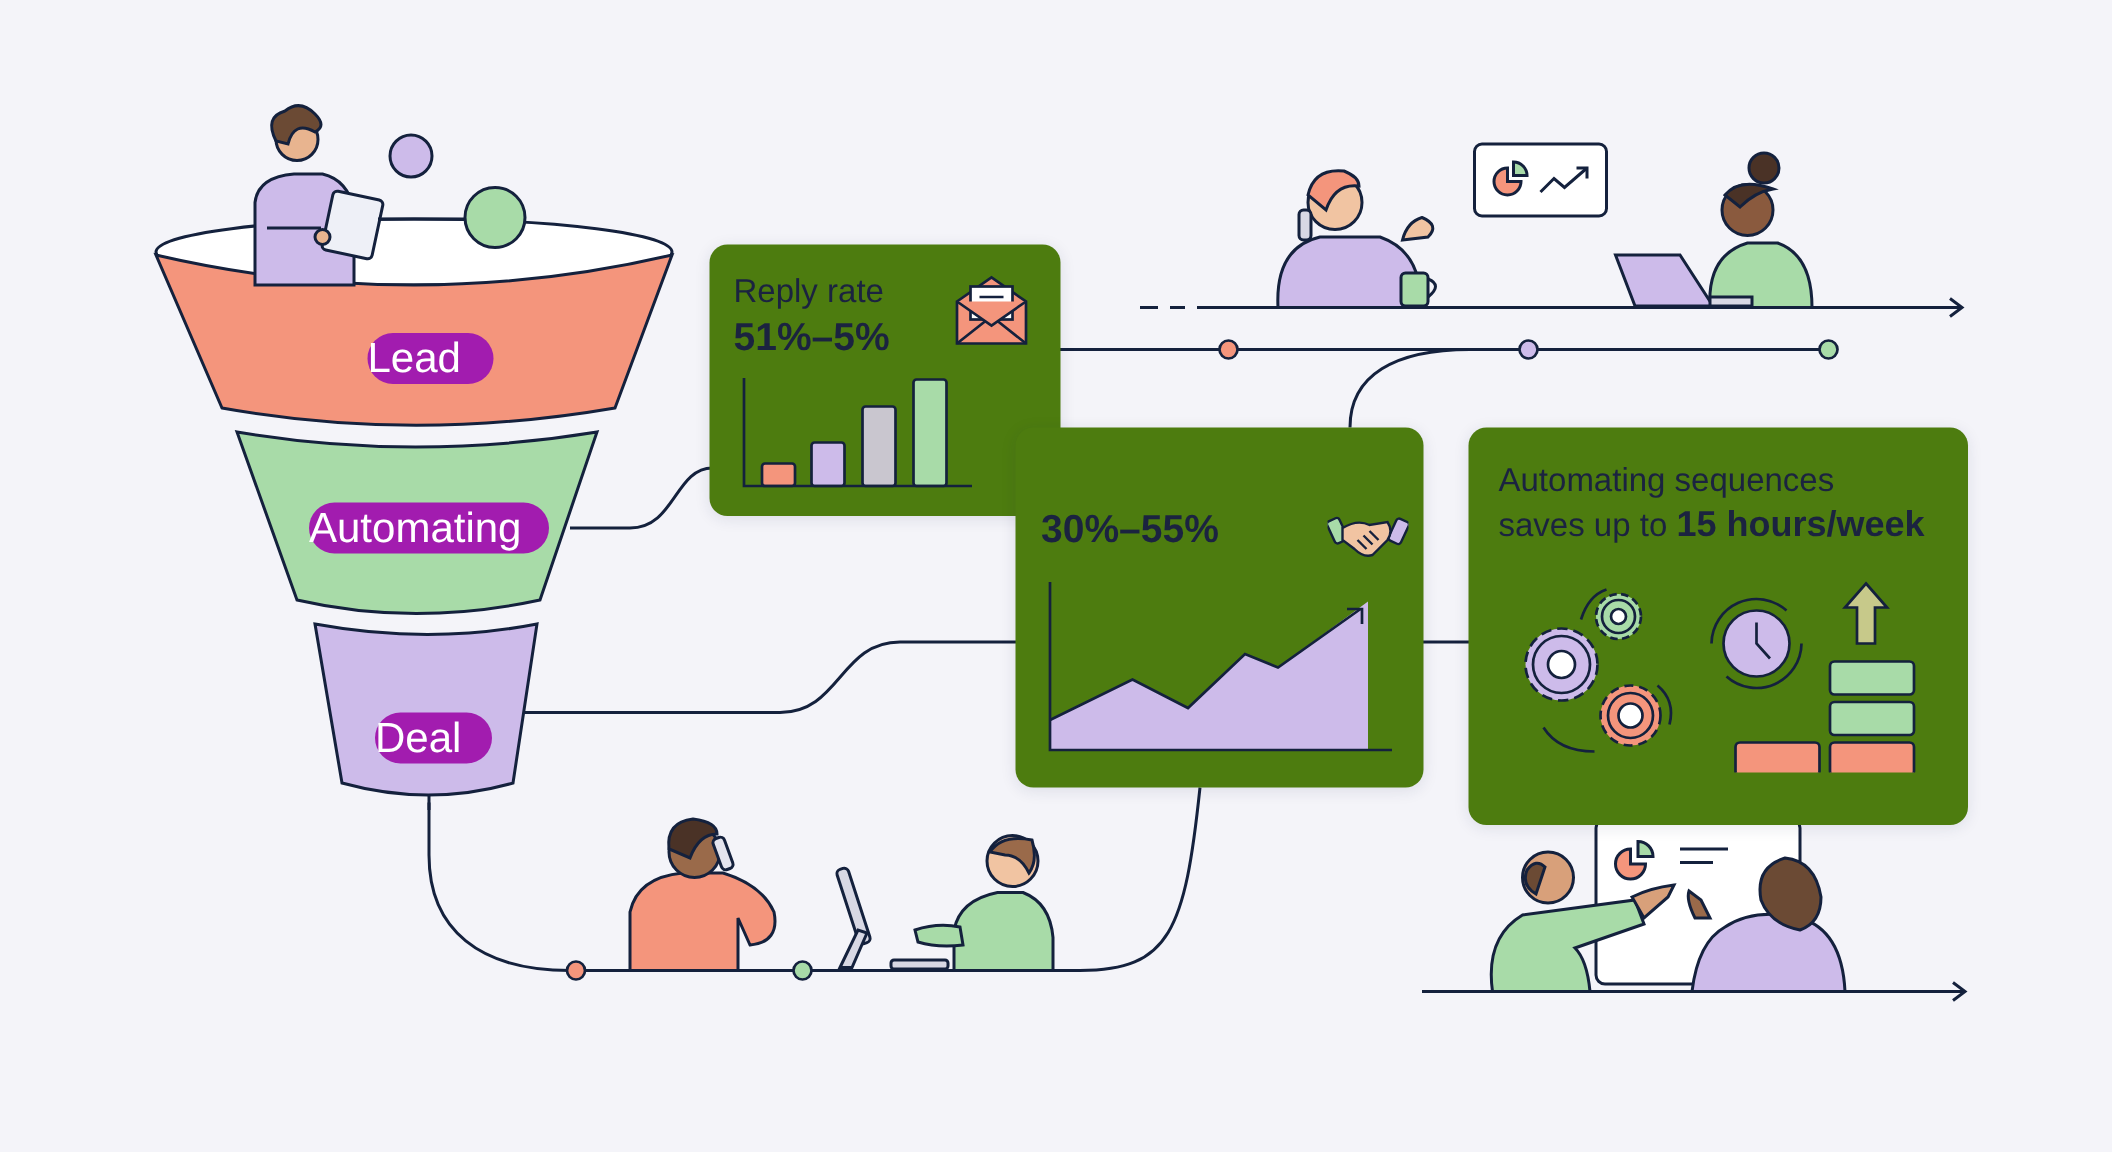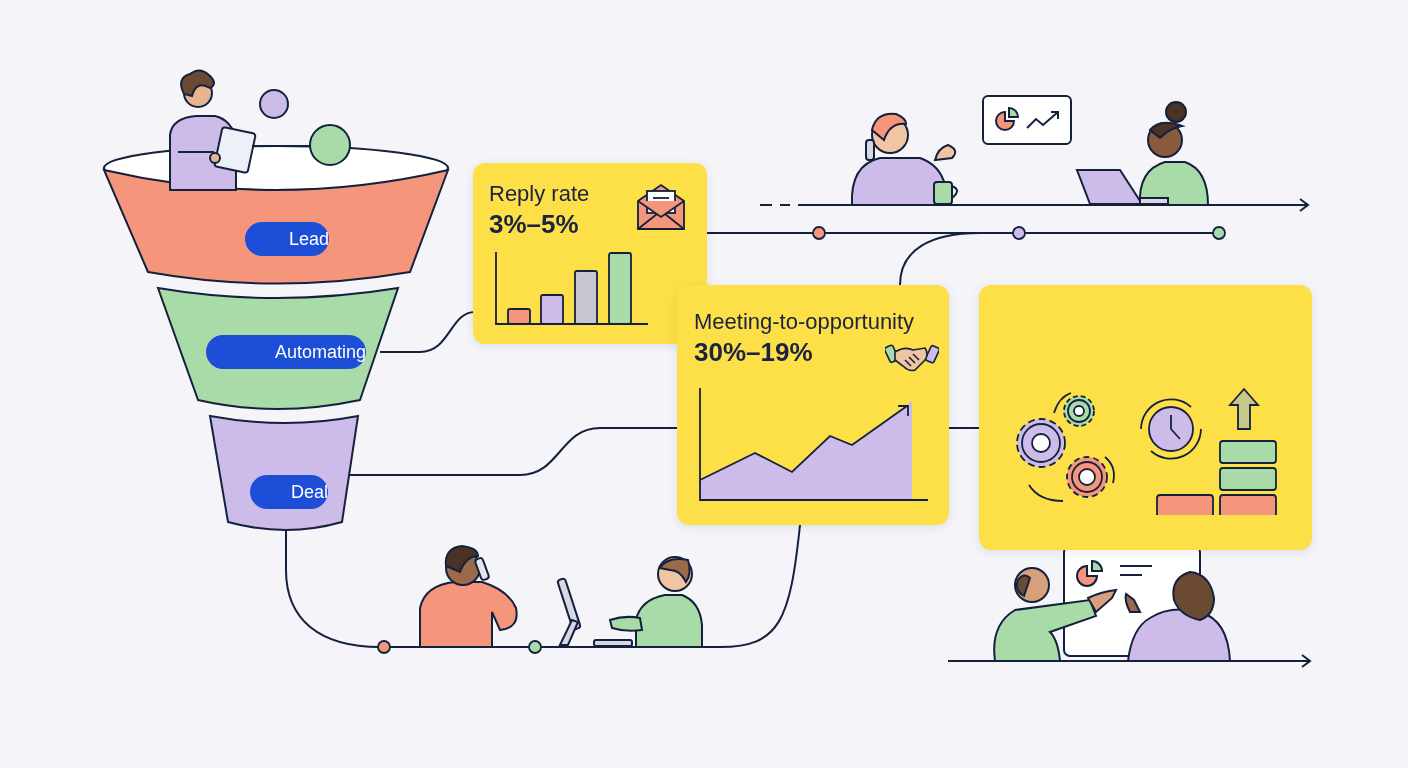--- a/index.html
+++ b/index.html
@@ -1,22 +1,22 @@
 <!DOCTYPE html>
 <html><head>
 <meta charset="utf-8">
 <style>
   html,body{margin:0;padding:0;}
   body{width:1408px;height:768px;background:#f4f4f9;position:relative;overflow:hidden;font-family:"Liberation Sans",sans-serif;color:#14213d;}
   svg.bg{position:absolute;left:0;top:0;}
-  .card{position:absolute;background:#fde047;border-radius:12px;box-shadow:0 2px 10px rgba(30,40,80,0.10);}
+  .card{position:absolute;background:#4d7c0f;border-radius:12px;box-shadow:0 2px 10px rgba(30,40,80,0.10);}
   .card .label{position:absolute;font-size:22px;color:#1b2340;white-space:nowrap;}
   .card .value{position:absolute;font-size:26px;font-weight:bold;color:#1b2340;white-space:nowrap;}
   .card svg{position:absolute;}
-  .pill{position:absolute;background:#1d4ed8;color:#fff;border-radius:18px;font-size:18px;text-align:right;line-height:34px;height:34px;}
+  .pill{position:absolute;background:#a21caf;color:#fff;border-radius:18px;font-size:28px;text-align:left;line-height:34px;height:34px;}
   .auto-text{position:absolute;font-size:22px;color:#1b2340;line-height:30px;white-space:nowrap;}
   .auto-text b{font-size:24px;}
 </style>
 </head>
 <body>
 
 <svg class="bg" width="1408" height="768" viewBox="0 0 1408 768">
   <g fill="none" stroke="#14213d" stroke-width="2">
 
     <path d="M380 352 H420 C450 352 450 312 475 312"></path>
@@ -137,21 +137,21 @@
     <path d="M1174 600 Q1170 578 1190 572 Q1210 574 1214 598 Q1214 615 1200 620 Q1180 616 1174 600 Z" fill="#6b4a34"></path>
   </g>
 </svg>
 
 <div class="pill" style="left:245px;top:222px;width:84px;">Lead</div>
 <div class="pill" style="left:206px;top:335px;width:160px;">Automating</div>
 <div class="pill" style="left:250px;top:475px;width:78px;">Deal</div>
 
 <div class="card" style="left:473px;top:163px;width:234px;height:181px;">
   <div class="label" style="left:16px;top:18px;">Reply rate</div>
-  <div class="value" style="left:16px;top:46px;">3%–5%</div>
+  <div class="value" style="left:16px;top:46px;">51%–5%</div>
   <svg width="52" height="52" viewBox="0 0 52 52" style="left:162px;top:18px;">
     <g stroke="#14213d" stroke-width="1.8">
       <path d="M3 20 L26 4 L49 20 V48 H3 Z" fill="#f4957c"></path>
       <rect x="12" y="10" width="28" height="22" fill="#fff"></rect>
       <line x1="18" y1="17" x2="34" y2="17"></line>
         <line x1="18" y1="23" x2="32" y2="23"></line>
       <path d="M3 20 L26 36 L49 20" fill="#f4957c"></path>
       <path d="M3 48 L22 33 M49 48 L30 33" fill="none"></path>
     </g>
   </svg>
@@ -160,41 +160,44 @@
       <rect x="15" y="60" width="22" height="15" rx="2" fill="#f4957c"></rect>
       <rect x="48" y="46" width="22" height="29" rx="2" fill="#cdbbea"></rect>
       <rect x="82" y="22" width="22" height="53" rx="2" fill="#c9c6cf"></rect>
       <rect x="116" y="4" width="22" height="71" rx="2" fill="#a8dba8"></rect>
       <path d="M3 3 V75 H155" fill="none"></path>
     </g>
   </svg>
 </div>
 
 <div class="card" style="left:677px;top:285px;width:272px;height:240px;">
-  <div class="label" style="left:17px;top:24px;">Meeting-to-opportunity</div>
-  <div class="value" style="left:17px;top:52px;">30%–19%</div>
+  <div class="value" style="left:17px;top:52px;">30%–55%</div>
   <svg width="54" height="34" viewBox="0 0 54 34" style="left:208px;top:55px;">
     <g stroke="#14213d" stroke-width="1.6">
       <rect x="2" y="6" width="9" height="16" rx="2" fill="#a8dba8" transform="rotate(-25 6 14)"></rect>
       <rect x="43" y="6" width="9" height="16" rx="2" fill="#cdbbea" transform="rotate(25 47 14)"></rect>
       <path d="M10 12 Q20 6 28 10 L40 8 Q44 14 40 20 L30 30 Q24 32 18 26 L10 20 Z" fill="#f1c4a2"></path>
       <path d="M20 20 L26 26 M24 17 L30 23 M28 14 L34 20" fill="none"></path>
     </g>
   </svg>
   <svg width="240" height="122" viewBox="0 0 240 122" style="left:18px;top:98px;">
     <g stroke="#14213d" stroke-width="1.8">
       <path d="M5 97 L60 70 L97 89 L135 53 L157 62 L217 18 V117 H5 Z" fill="#cdbbea" stroke="none"></path>
       <path d="M5 97 L60 70 L97 89 L135 53 L157 62 L212 23" fill="none"></path>
       <path d="M203 23 H213 V33" fill="none"></path>
       <path d="M5 5 V117 H233" fill="none"></path>
     </g>
   </svg>
 </div>
 
 <div class="card" style="left:979px;top:285px;width:333px;height:265px;">
+  <div class="auto-text" style="left:20px;top:20px;">
+    <div>Automating sequences</div>
+    <div><span>saves up to </span><b>15 hours/week</b></div>
+  </div>
   <svg width="120" height="120" viewBox="0 0 120 120" style="left:30px;top:100px;">
     <g stroke="#14213d" stroke-width="1.8">
       <circle cx="32" cy="58" r="24" fill="#cdbbea" stroke-dasharray="7 4"></circle>
       <circle cx="32" cy="58" r="19" fill="#cdbbea"></circle>
       <circle cx="32" cy="58" r="9" fill="#fff"></circle>
       <circle cx="70" cy="26" r="15" fill="#a8dba8" stroke-dasharray="5 3"></circle>
       <circle cx="70" cy="26" r="11" fill="#a8dba8"></circle>
       <circle cx="70" cy="26" r="5" fill="#fff"></circle>
       <circle cx="78" cy="92" r="20" fill="#f4957c" stroke-dasharray="6 4"></circle>
       <circle cx="78" cy="92" r="15" fill="#f4957c"></circle>

